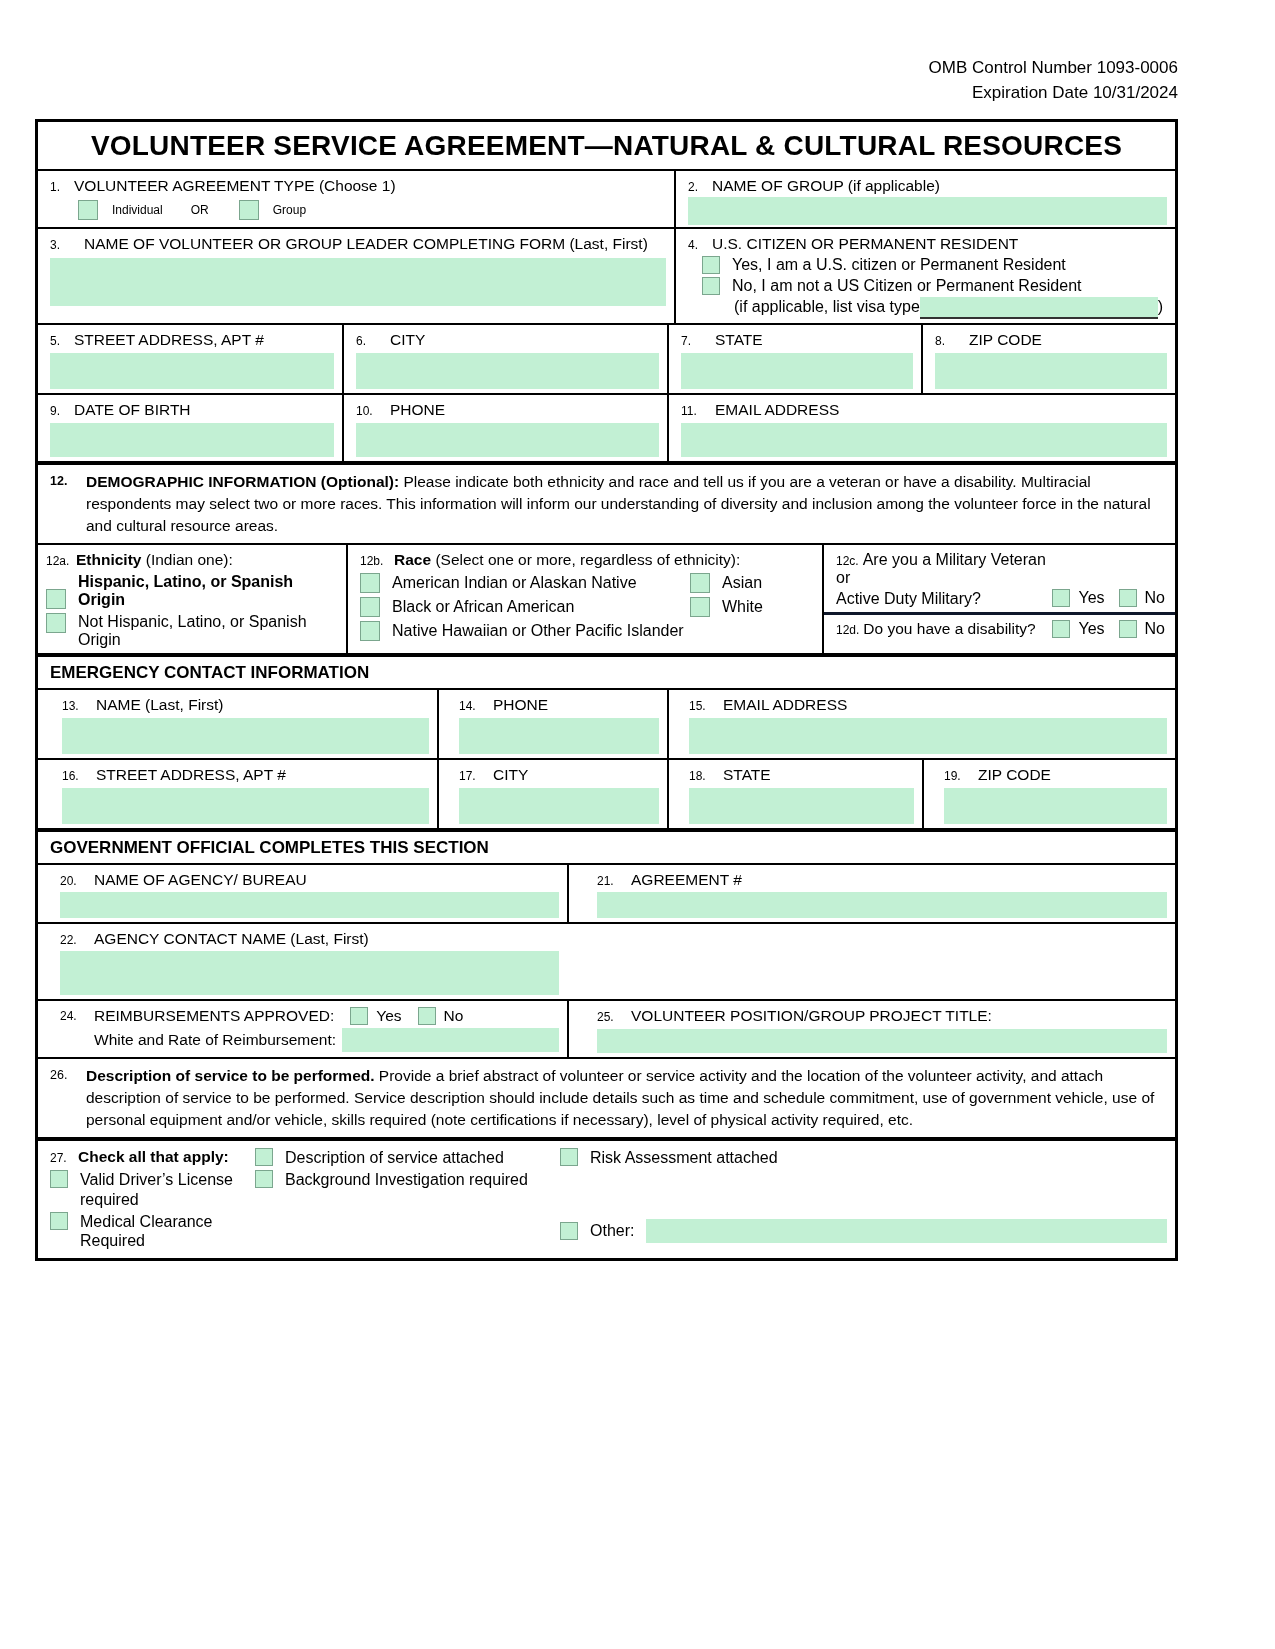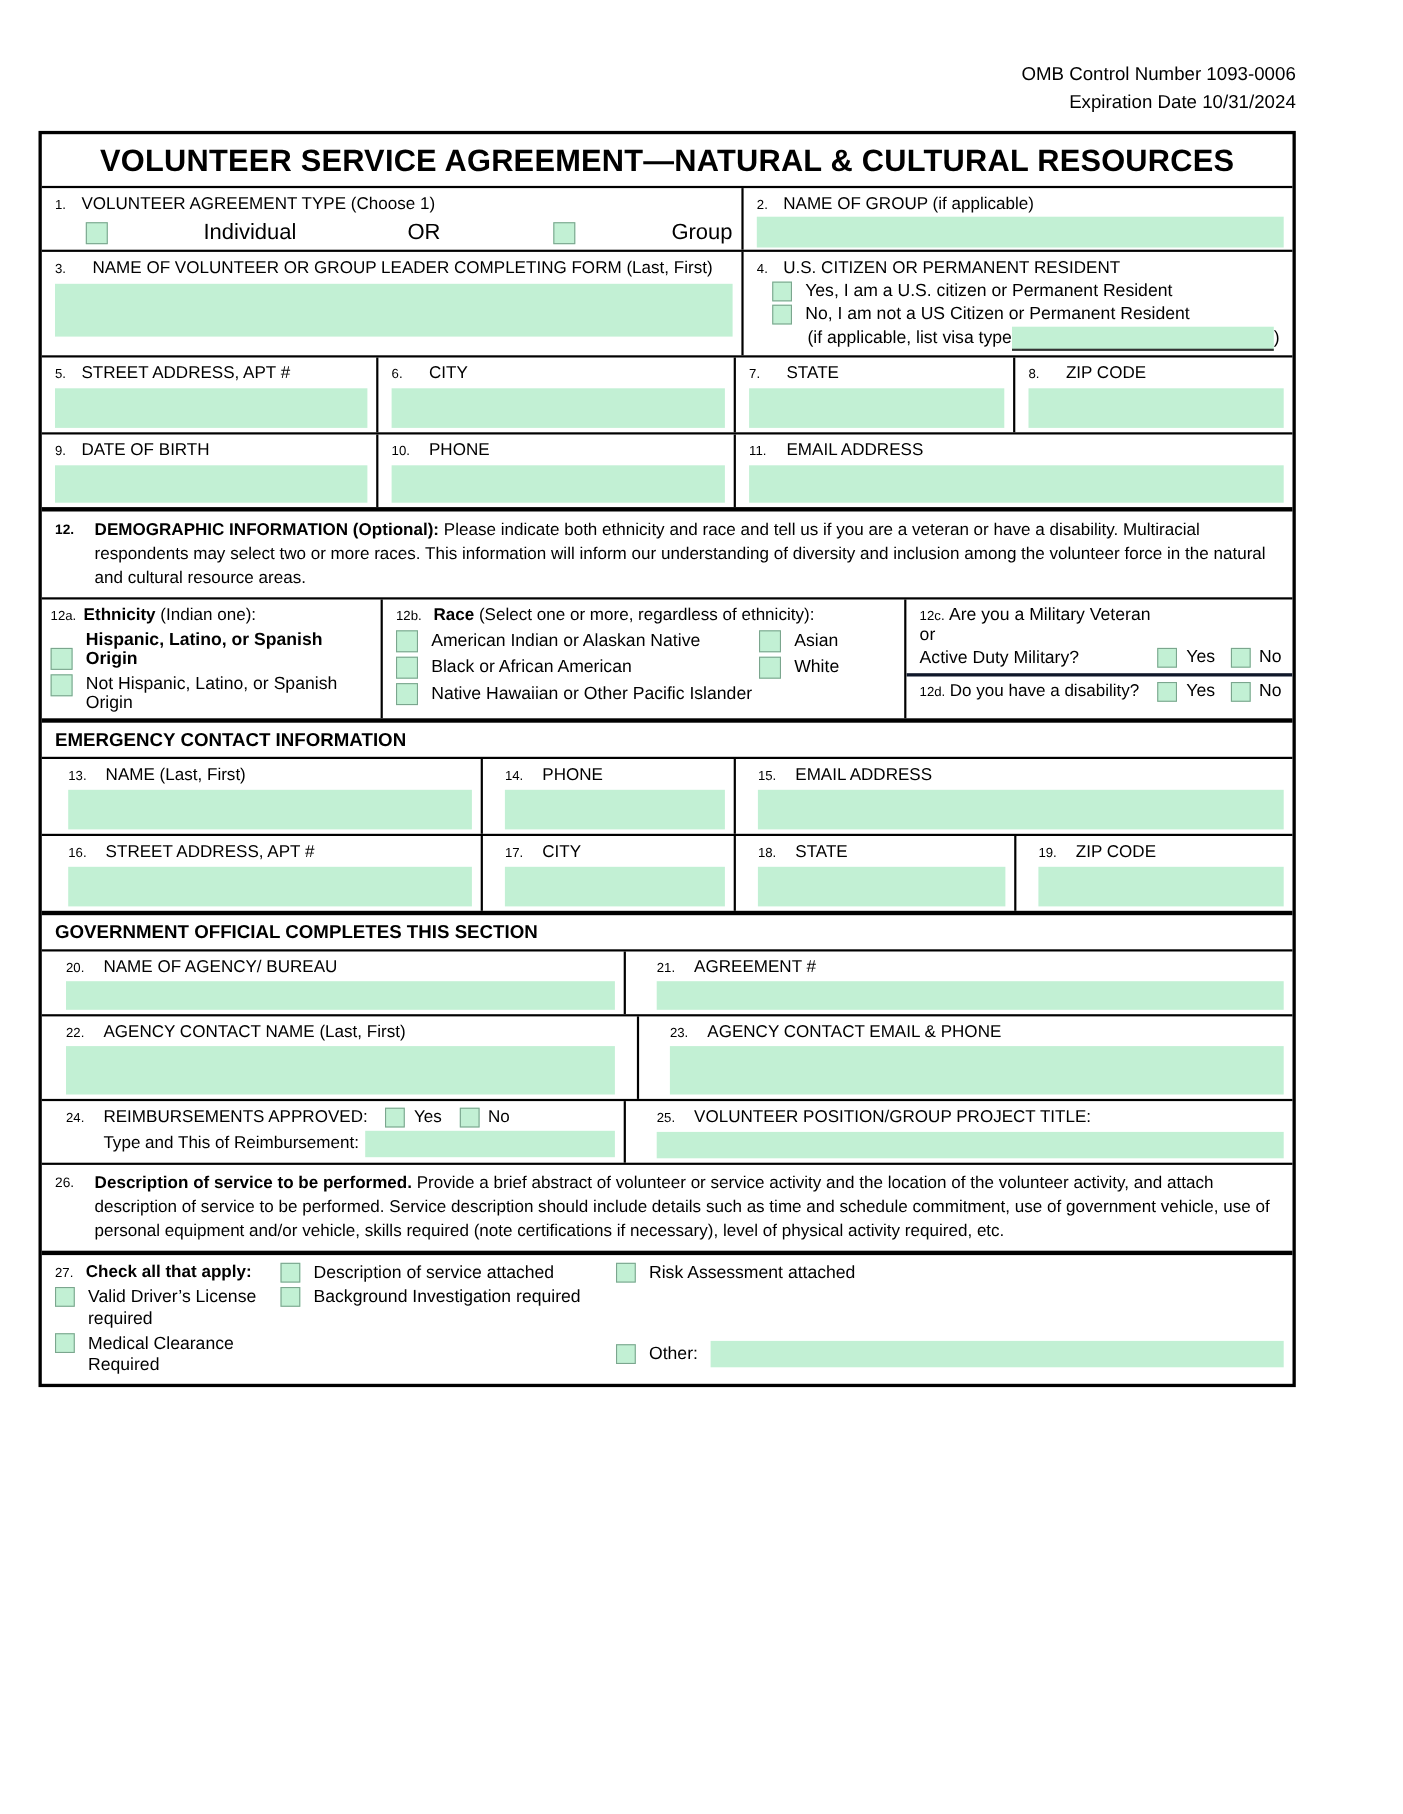--- a/index.html
+++ b/index.html
@@ -25,21 +25,21 @@
   .lbl { font-size:15.5px; white-space:nowrap; }
   .num { font-size:12px; display:inline-block; min-width:24px; }
   .numw { min-width:34px; }
   .gfield { background:#c2f0d4; }
   .cb {
     display:inline-block; width:20px; height:20px; box-sizing:border-box;
     background:#c2f0d4; border:1.5px solid #7ba68e; vertical-align:middle; flex:0 0 auto;
   }
   .cb.sm { width:18px; height:18px; }
 
-  .optline { display:flex; align-items:center; font-size:20px; margin-top:5px;justify-content:space-between; }
+  .optline { display:flex; align-items:center; font-size:12px; margin-top:5px; }
   .optline .t { margin-left:14px; }
 
   .c4line { display:flex; align-items:center; font-size:16px; margin:3px 0 0 14px; }
   .c4line .t { margin-left:12px; white-space:nowrap; }
   .visa { font-size:16px; margin:2px 0 0 46px; white-space:nowrap; }
   .visa .strip { display:inline-block; width:238px; height:20px; background:#c2f0d4; border-bottom:2px solid #333; vertical-align:middle; }
 
   .para { display:flex; padding:6px 10px 6px 12px; font-size:15.5px; line-height:1.42; }
   .para .pnum { flex:0 0 36px; font-size:12.5px; font-weight:bold; padding-top:2px; }
   .para .ptxt b { font-size:15.5px; }
@@ -266,38 +266,34 @@
       <div class="lbl"><span class="num numw">21.</span><span>AGREEMENT #</span></div>
       <div class="gfield" style="height:26px; margin-top:3px;"></div>
     </div>
   </div>
 
   <div class="row" style="min-height:66px;gap:12px;">
     <div class="cell" style="flex-basis:529px; padding-left:22px;">
       <div class="lbl"><span class="num numw">22.</span><span>AGENCY CONTACT NAME (Last, First)</span></div>
       <div class="gfield" style="height:44px; margin-top:3px;"></div>
     </div>
-    <div class="cell grow" style="padding-left:28px;">
-      <div class="lbl"><span class="num numw">23.</span><span>AGENCY CONTACT EMAIL &amp; PHONE</span></div>
-      <div class="gfield" style="height:44px; margin-top:3px;"></div>
-    </div>
   </div>
 
   <div class="row" style="min-height:52px;">
     <div class="cell" style="flex-basis:529px; padding-left:22px;">
       <div class="r24line">
         <span class="num numw">24.</span>
         <span>REIMBURSEMENTS APPROVED:</span>
         <span class="cb sm" style="margin-left:16px;"></span>
         <span class="t">Yes</span>
         <span class="cb sm"></span>
         <span class="t">No</span>
       </div>
       <div class="r24line" style="margin-top:3px;">
-        <span style="margin-left:34px;">Type and This of Reimbursement:</span>
+        <span style="margin-left:34px;">White and Rate of Reimbursement:</span>
         <span class="gfield" style="flex:1 1 auto; height:24px; margin-left:6px;"></span>
       </div>
     </div>
     <div class="cell grow" style="padding-left:28px;">
       <div class="lbl"><span class="num numw">25.</span><span>VOLUNTEER POSITION/GROUP PROJECT TITLE:</span></div>
       <div class="gfield" style="height:24px; margin-top:4px;"></div>
     </div>
   </div>
 
   <div class="para">

